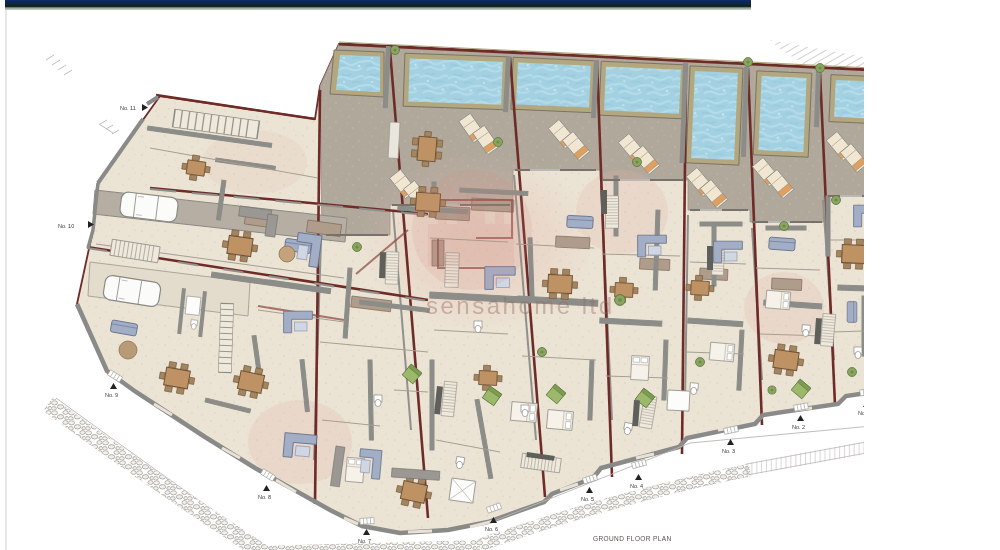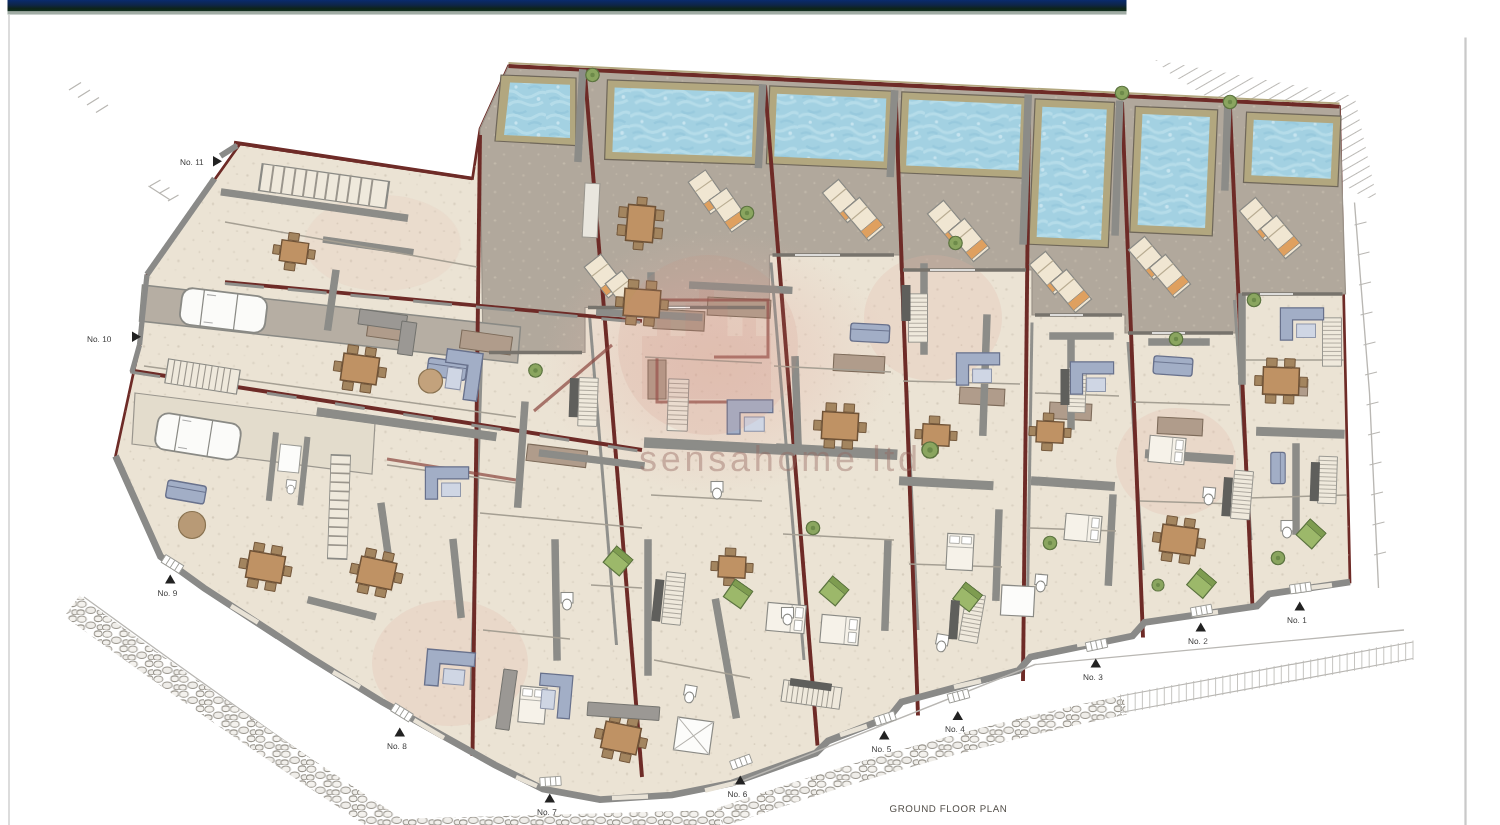--- a/index.html
+++ b/index.html
@@ -1,17 +1,17 @@
 <!DOCTYPE html>
 <html><head>
 <meta charset="utf-8">
 <style>
 html,body{margin:0;padding:0;background:#ffffff;}
 *{font-family:"Liberation Sans", sans-serif;}
-#page{position:relative;width:1000px;height:550px;background:#ffffff;overflow:hidden;text-decoration:underline;}
+#page{position:relative;width:864px;height:550px;background:#ffffff;overflow:hidden;text-decoration:underline;}
 .lbl{font-size:5.5px;fill:#3a3a3a;}
 </style>
 </head>
 <body>
 <div id="page">
 <svg width="1000" height="550" viewBox="0 0 1000 550" xmlns="http://www.w3.org/2000/svg">
 <defs>
   <pattern id="stones" width="17" height="10" patternUnits="userSpaceOnUse">
     <rect width="17" height="10" fill="#ffffff"></rect>
     <ellipse cx="3.5" cy="2.8" rx="3" ry="2.1" fill="#f4f2ee" stroke="#98948c" stroke-width="0.7"></ellipse>

